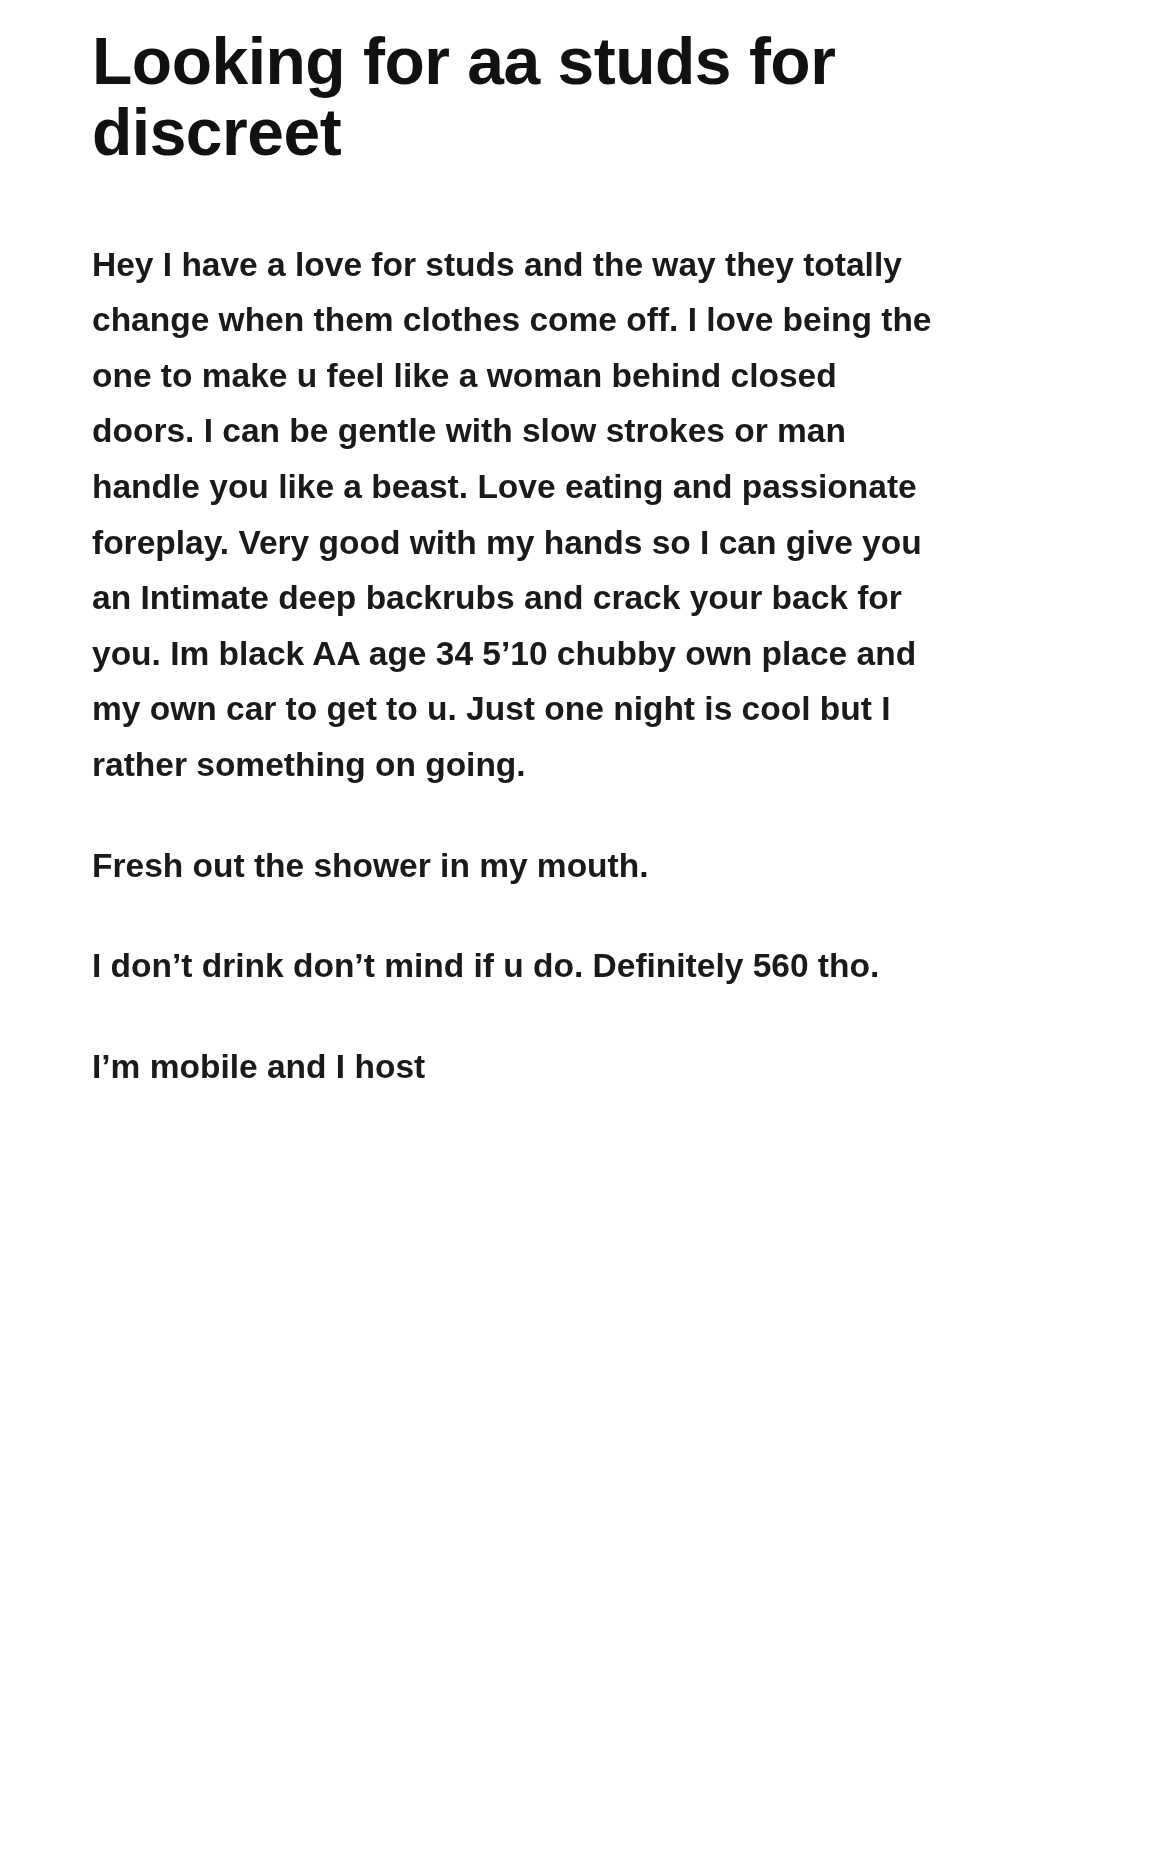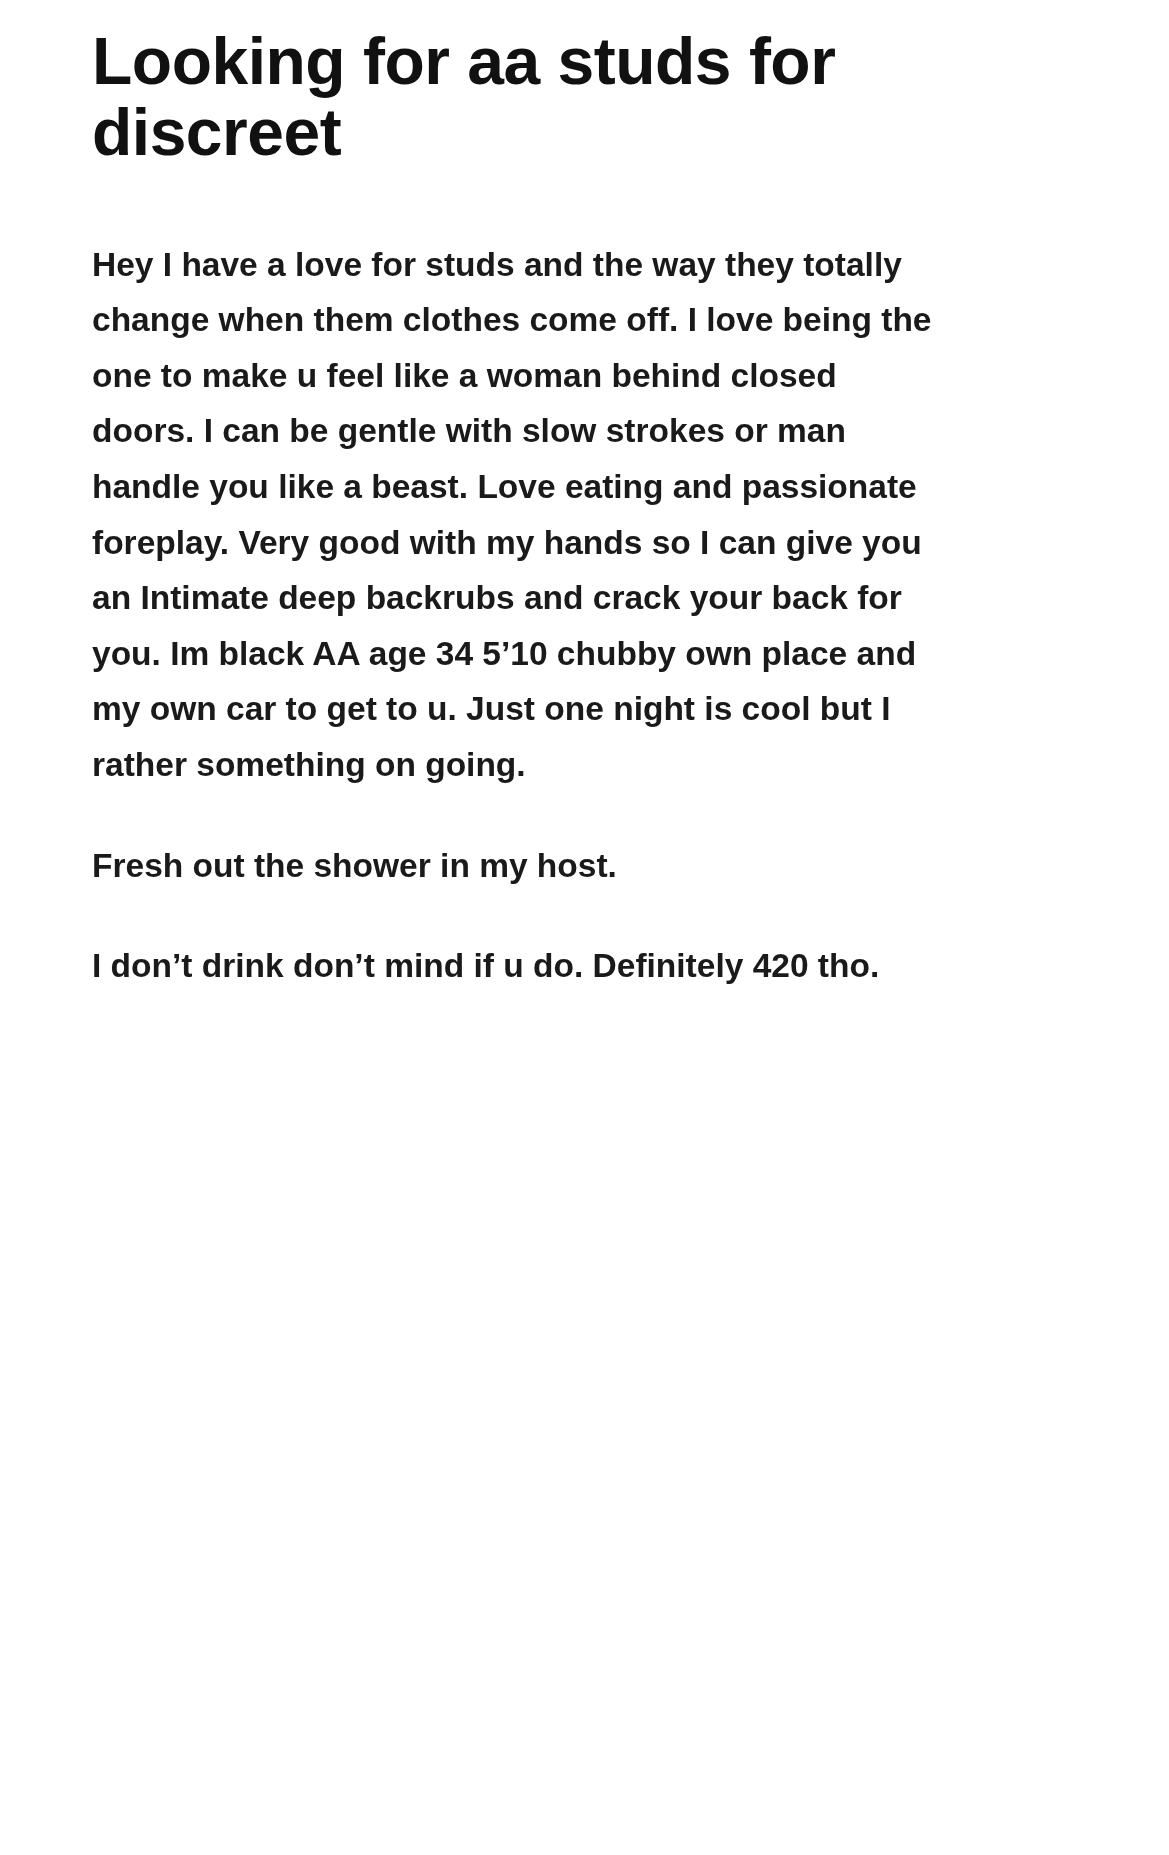--- a/index.html
+++ b/index.html
@@ -47,17 +47,18 @@
 </style>
 </head>
 <body>
 
 <div class="page">
 
   <h1 class="post-title">Looking for aa studs for discreet</h1>
 
   <div class="post-body">
     <p class="para">Hey I have a love for studs and the way they totally change when them clothes come off. I love being the one to make u feel like a woman behind closed doors. I can be gentle with slow strokes or man handle you like a beast. Love eating and passionate foreplay. Very good with my hands so I can give you an Intimate deep backrubs and crack your back for you. Im black AA age 34 5’10 chubby own place and my own car to get to u. Just one night is cool but I rather something on going.</p>
-    <p class="para">Fresh out the shower in my host.</p>
-    <p class="para">I don’t drink don’t mind if u do. Definitely 420 tho.</p>
+    <p class="para">Fresh out the shower in my mouth.</p>
+    <p class="para">I don’t drink don’t mind if u do. Definitely 560 tho.</p>
+    <p class="para">I’m mobile and I host</p>
   </div>
 
 </div>
 
 </body></html>

